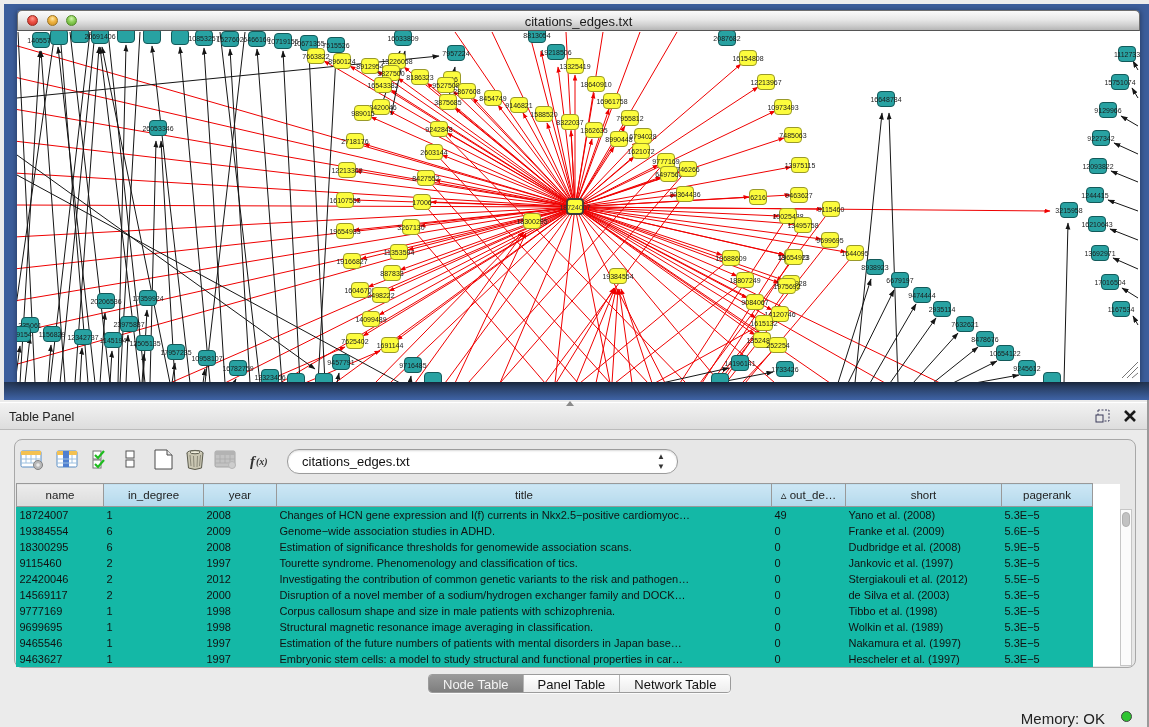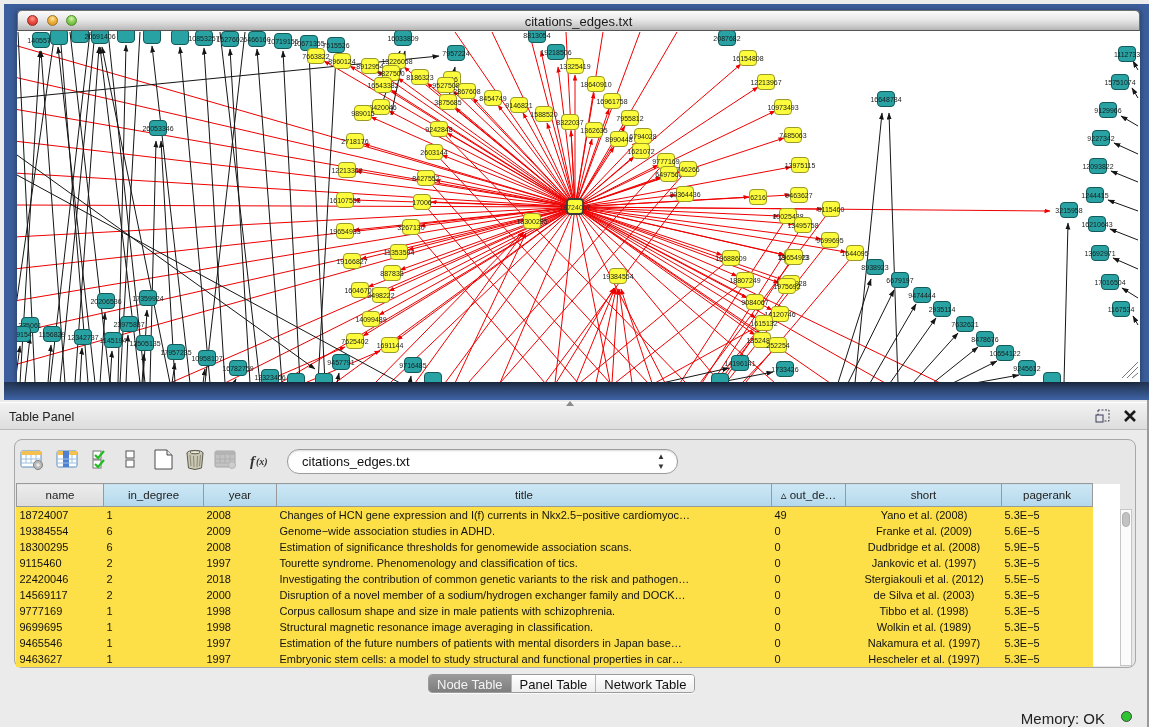--- a/index.html
+++ b/index.html
@@ -22,34 +22,34 @@
  background:linear-gradient(180deg,#f2f2f2,#dddddd);border-top:1px solid #fff;
  border-bottom:1px solid #bbb;}
 #tphead .lbl{position:absolute;left:9px;top:7px;font-size:12.5px;color:#222}
 #panel{position:absolute;left:14px;top:39px;width:1122px;height:229px;background:#e7e7e7;
  border:1px solid #a8a8a8;border-radius:8px}
 #combo{position:absolute;left:287px;top:49px;width:391px;height:25px;background:#fff;
  border:1px solid #9c9c9c;border-radius:12px;font-size:13px;color:#111;
  line-height:23px;padding-left:14px;box-shadow:inset 0 1px 2px rgba(0,0,0,.15)}
 #combo .arrows{position:absolute;right:12px;top:2px;font-size:8px;color:#333;line-height:10px}
 table.grid{position:absolute;left:16px;top:83px;border-collapse:collapse;table-layout:fixed;
- font-size:11px;color:#111;background:#fde047}
+ font-size:11px;color:#111;background:#14b8a6}
 table.grid th{height:23px;font-weight:normal;font-size:11.5px;color:#222;
  border:1px solid #999;background:linear-gradient(180deg,#cde7f5,#b4d9ec)}
 table.grid th.nm{background:linear-gradient(180deg,#ececec,#dcdcdc)}
 table.grid td{height:16px;padding:0 2px 0 3px;white-space:nowrap;overflow:hidden}
 td.c0{padding-left:3px}
 td.c1{padding-left:7px}
 td.c2{padding-left:3px}
-td.c5{text-align:center}
+td.c5{text-align:left}
 td.c6{padding-left:8px}
 #tabs{position:absolute;left:428px;top:274px;height:19px;display:flex;
  border:1px solid #9b9b9b;border-radius:4px;overflow:hidden;font-size:13px;
  box-shadow:0 1px 0 rgba(255,255,255,.8)}
-#tabs div{padding:1px 8px 0;line-height:17px}
+#tabs div{padding:1px 14px 0;line-height:17px}
 #tabs .sel{background:linear-gradient(180deg,#9a9a9a,#7e7e7e);color:#f4f4f4}
 #tabs .nosel{background:linear-gradient(180deg,#ffffff,#ededed);color:#111;border-left:1px solid #b5b5b5}
 #mem{position:absolute;right:42px;top:310px;font-size:15px;color:#222}
 #memdot{position:absolute;right:15px;top:311px;width:11px;height:11px;border-radius:50%;
  background:#2ec431;border:1px solid #444}
 #twhite{position:absolute;left:16px;top:84px;width:1104px;height:182px;background:#fff}
 #scroll{position:absolute;left:1120px;top:109px;width:12px;height:157px;background:#fbfbfb;
  border:1px solid #c6c6c6}
 #thumb{position:absolute;left:1px;top:2px;width:8px;height:15px;border-radius:4px;
  background:#c2c2c2;border:1px solid #b0b0b0}
@@ -657,21 +657,21 @@
           <td class="c1">2</td>
           <td class="c2">1997</td>
           <td class="c3">Tourette syndrome. Phenomenology and classification of tics.</td>
           <td class="c4">0</td>
           <td class="c5">Jankovic et al. (1997)</td>
           <td class="c6">5.3E−5</td>
         </tr>
         <tr>
           <td class="c0">22420046</td>
           <td class="c1">2</td>
-          <td class="c2">2018</td>
+          <td class="c2">2012</td>
           <td class="c3">Investigating the contribution of common genetic variants to the risk and pathogen…</td>
           <td class="c4">0</td>
           <td class="c5">Stergiakouli et al. (2012)</td>
           <td class="c6">5.5E−5</td>
         </tr>
         <tr>
           <td class="c0">14569117</td>
           <td class="c1">2</td>
           <td class="c2">2000</td>
           <td class="c3">Disruption of a novel member of a sodium/hydrogen exchanger family and DOCK…</td>

